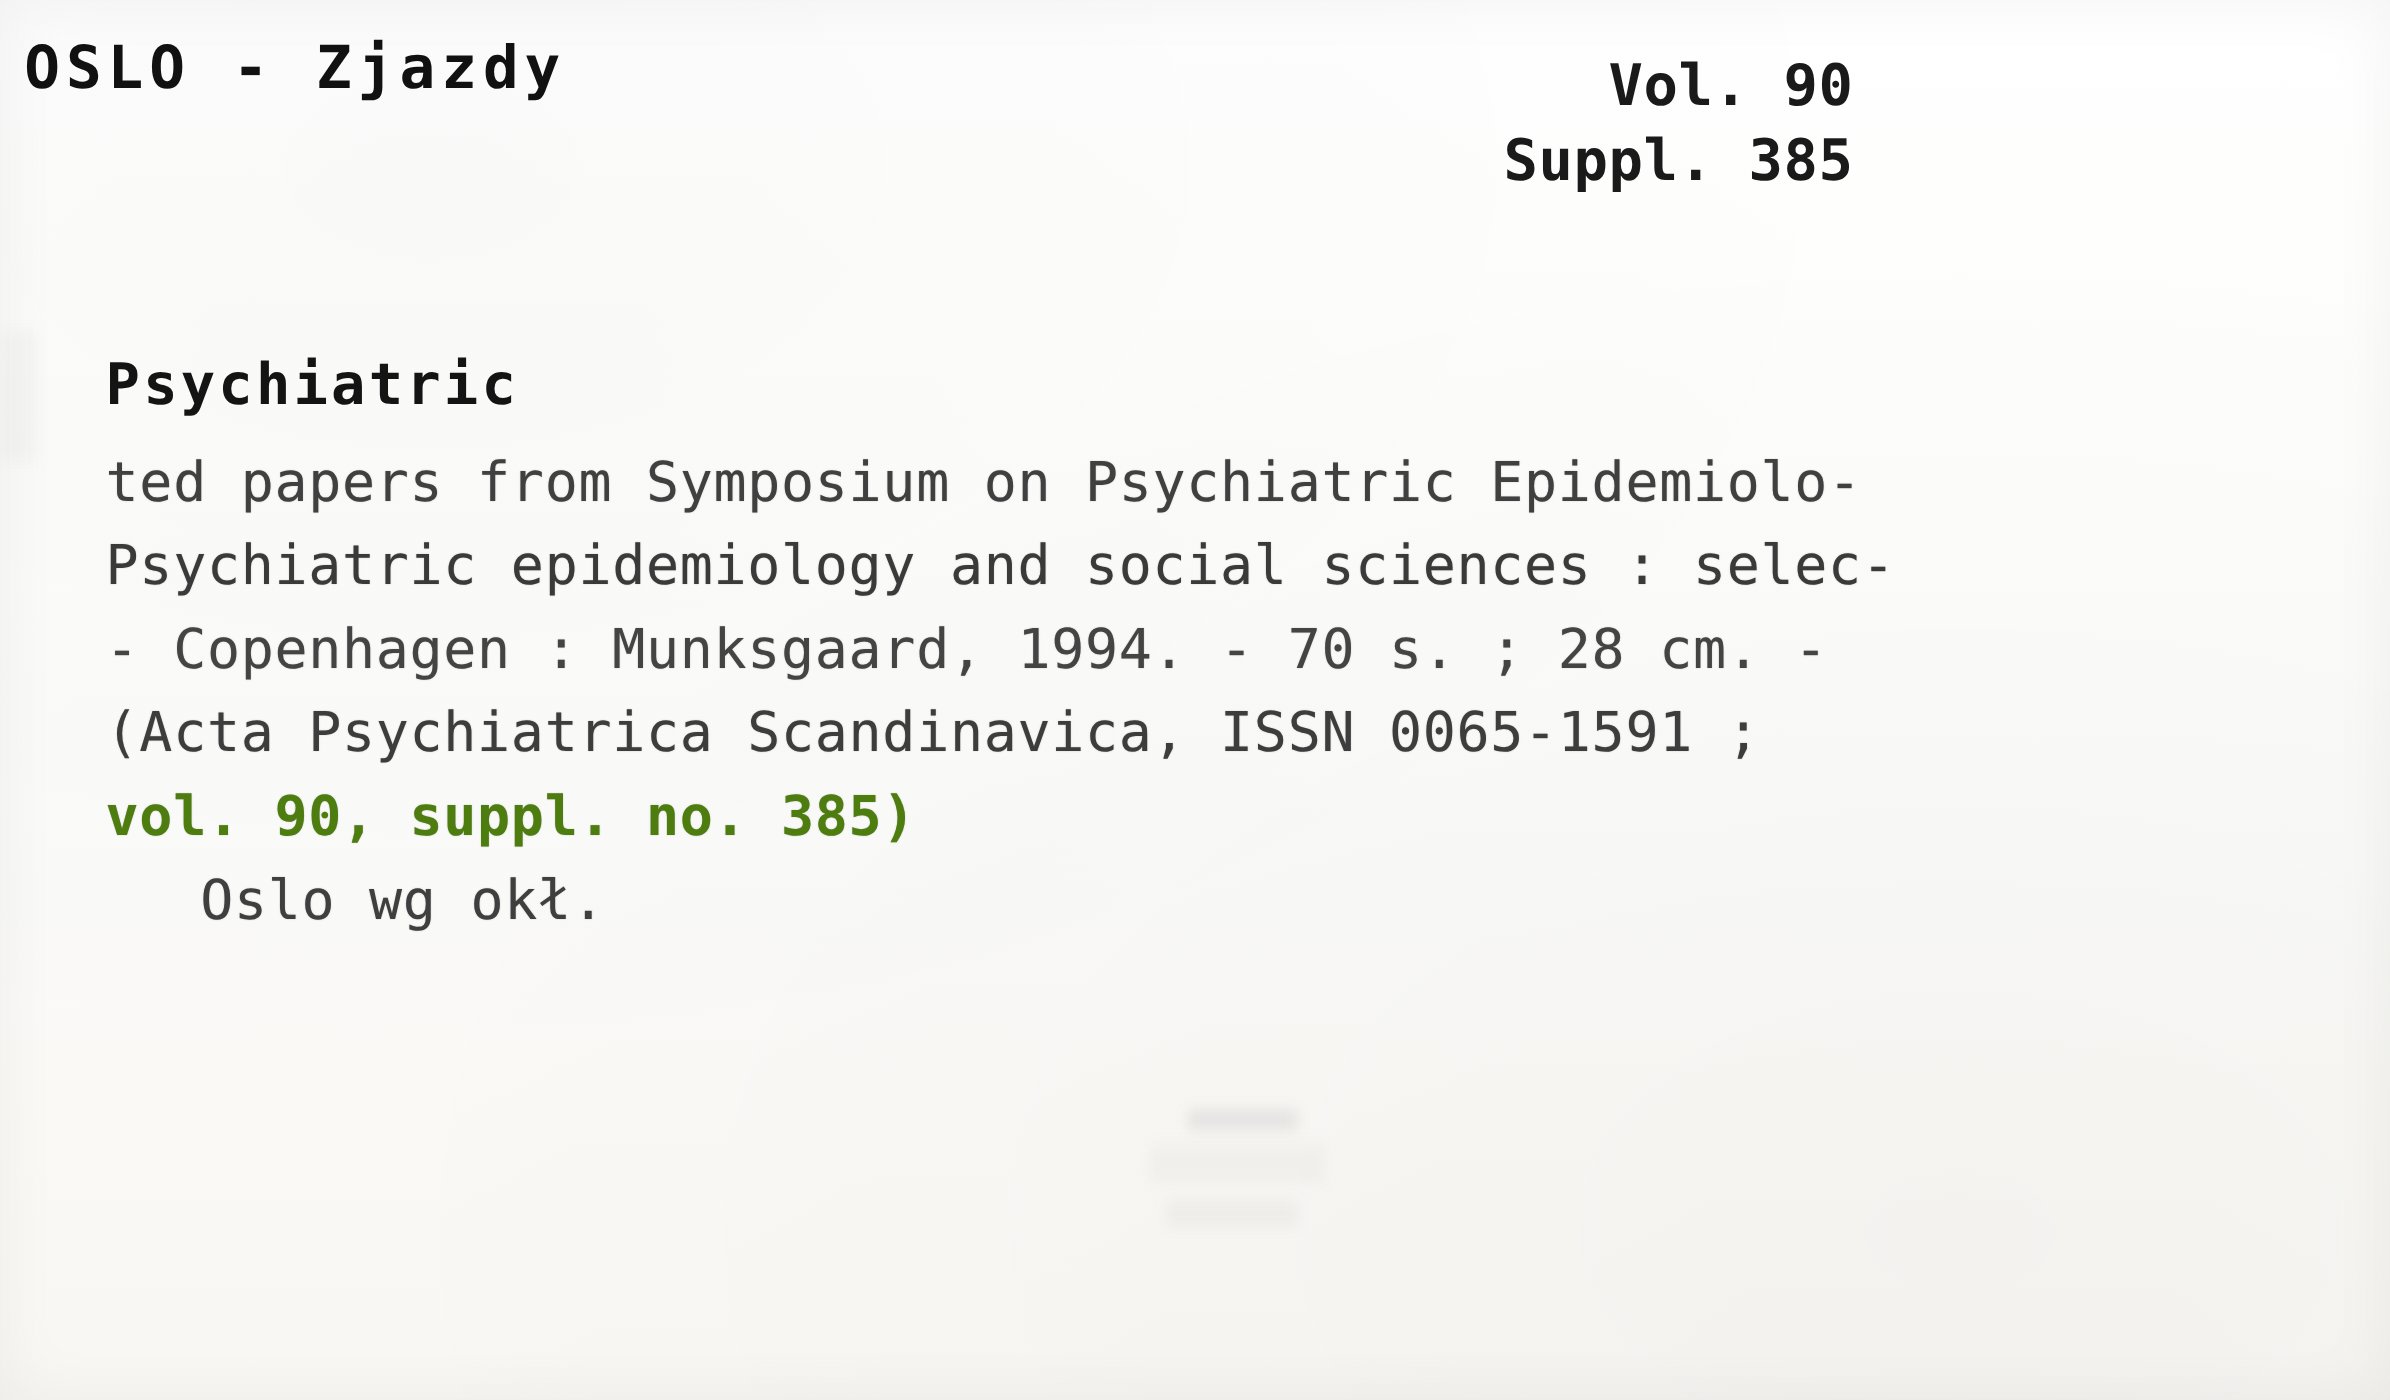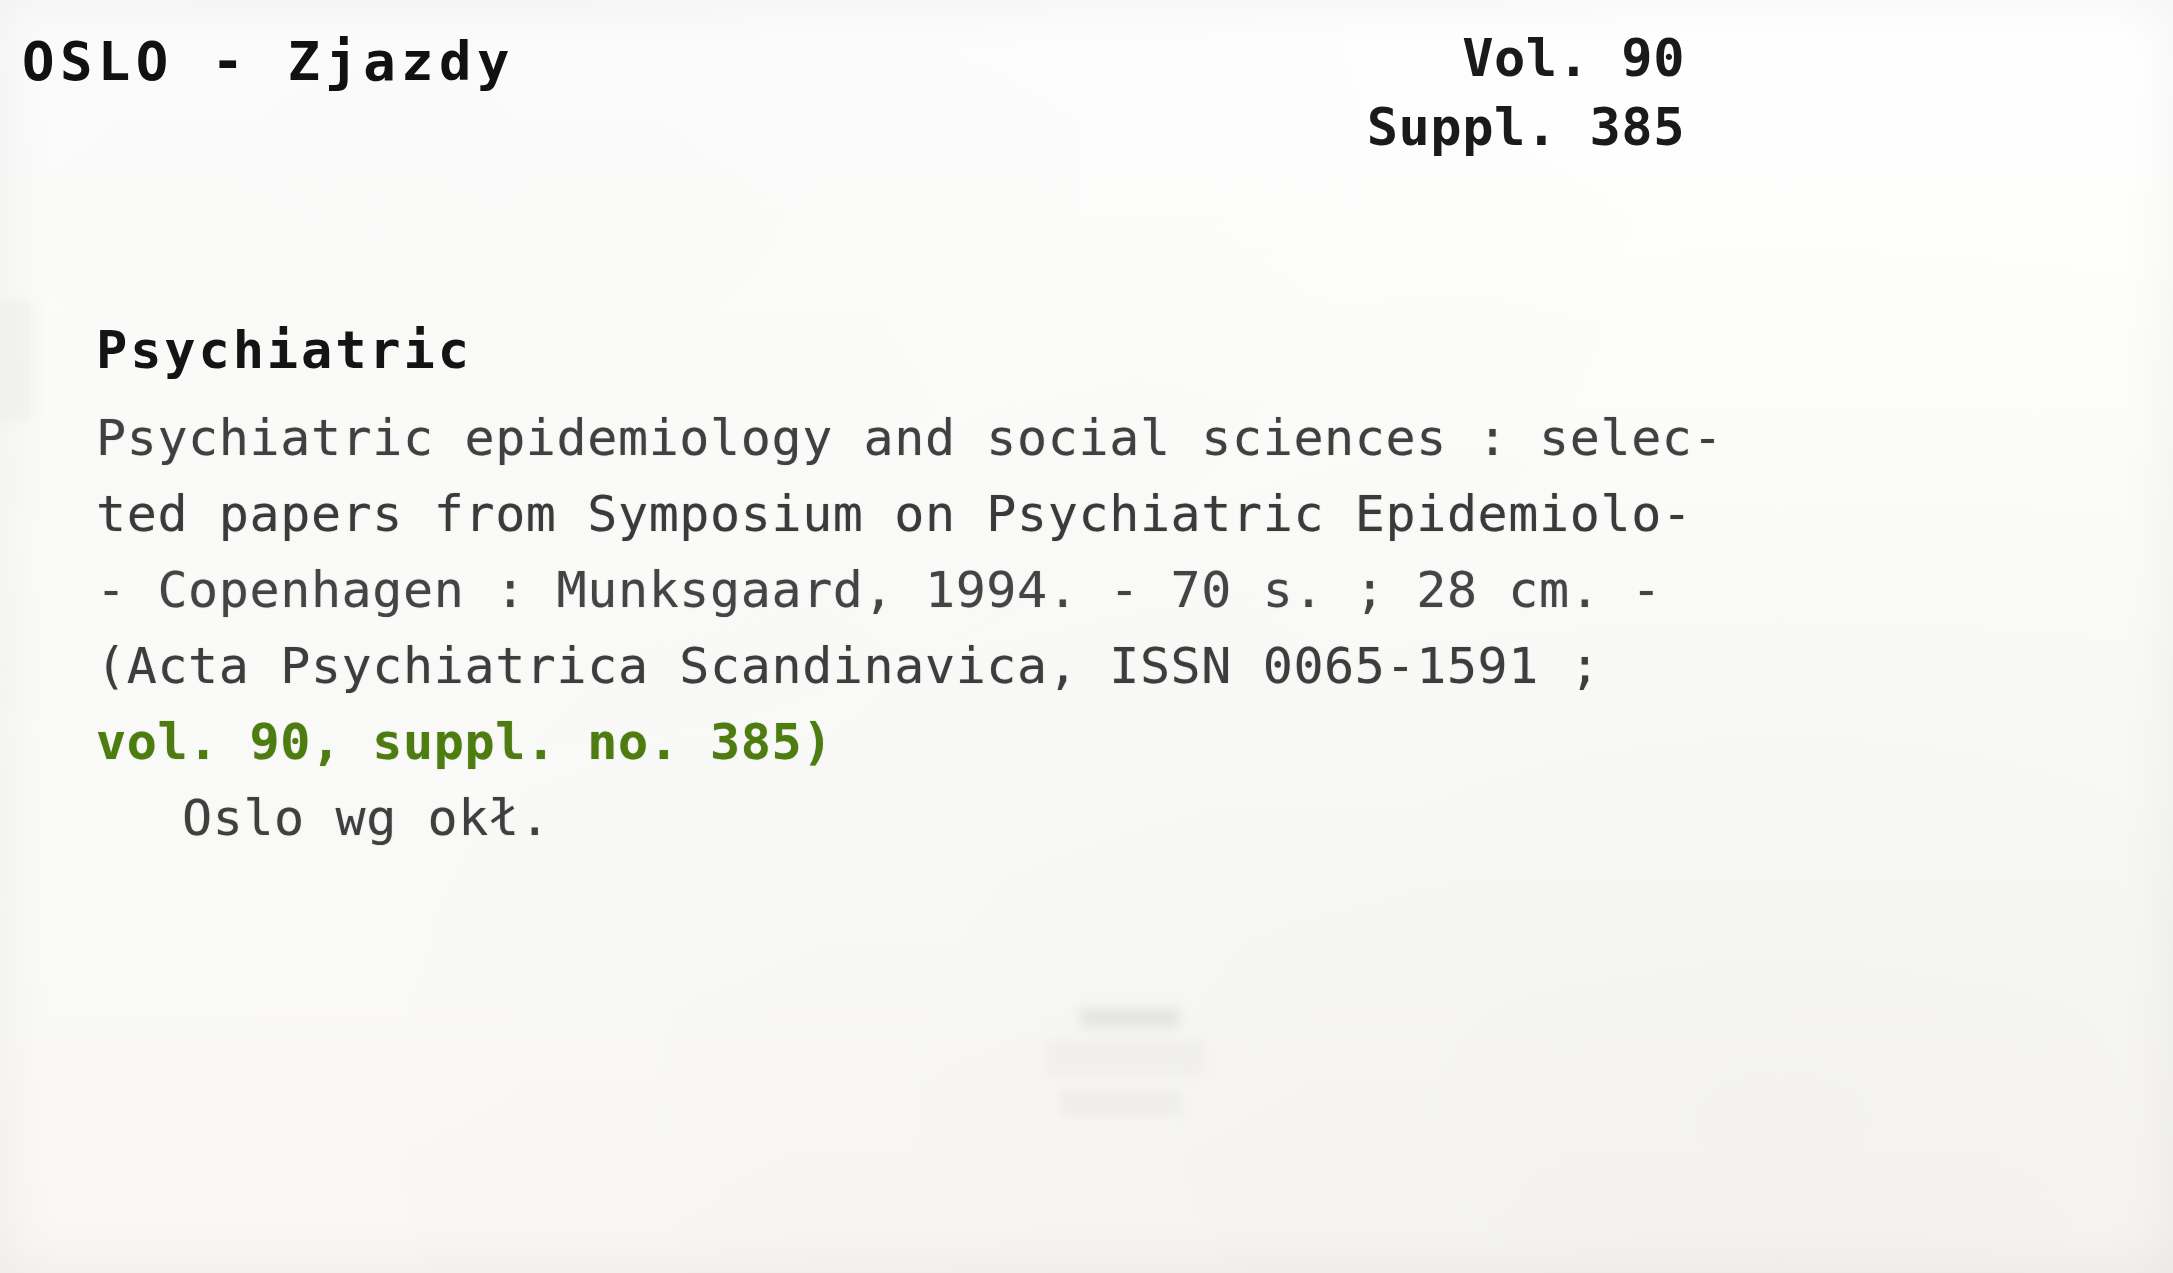--- a/index.html
+++ b/index.html
@@ -124,29 +124,29 @@
 <div class="paper"></div>
 <div class="smudge s1"></div>
 <div class="smudge s2"></div>
 <div class="smudge s3"></div>
 <div class="smudge s4"></div>
 
 <div id="header-row">
   <div class="tw" id="heading-left">OSLO - Zjazdy</div>
 
   <div id="header-right">
-    <div class="tw" style="position:static;">Vol. 90</div>
+    <div class="tw" style="position:static;margin-top:20px;">Vol. 90</div>
     <div class="tw" style="position:static;">Suppl. 385</div>
   </div>
 </div>
 
 <div id="record-block">
   <div id="record-heading">Psychiatric</div>
 
+  <div class="body-line">ted papers from Symposium on Psychiatric Epidemiolo-</div>
   <div class="body-line">Psychiatric epidemiology and social sciences : selec-</div>
-  <div class="body-line">ted papers from Symposium on Psychiatric Epidemiolo-</div>
   <div class="body-line">- Copenhagen : Munksgaard, 1994. - 70 s. ; 28 cm. -</div>
   <div class="body-line">(Acta Psychiatrica Scandinavica, ISSN 0065-1591 ;</div>
   <div class="body-line">vol. 90, suppl. no. 385)</div>
   <div class="body-line faint indent">Oslo wg okł.</div>
 </div>
 
 <div class="edge-shadow"></div>
 
 </body></html>

